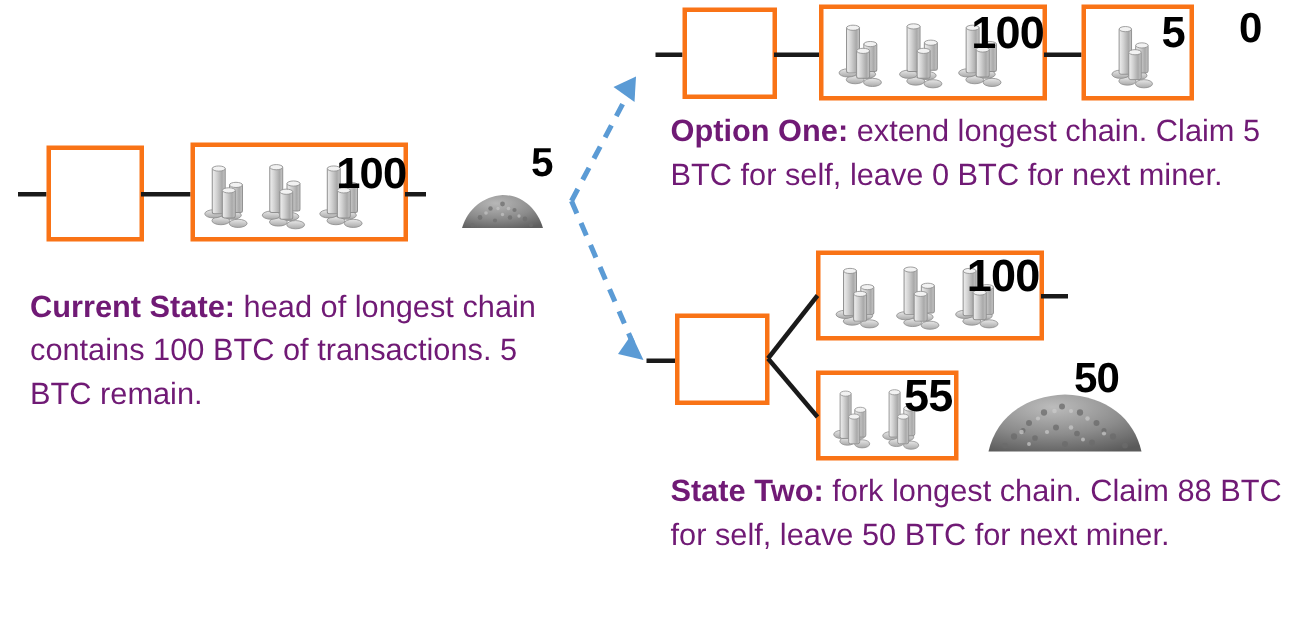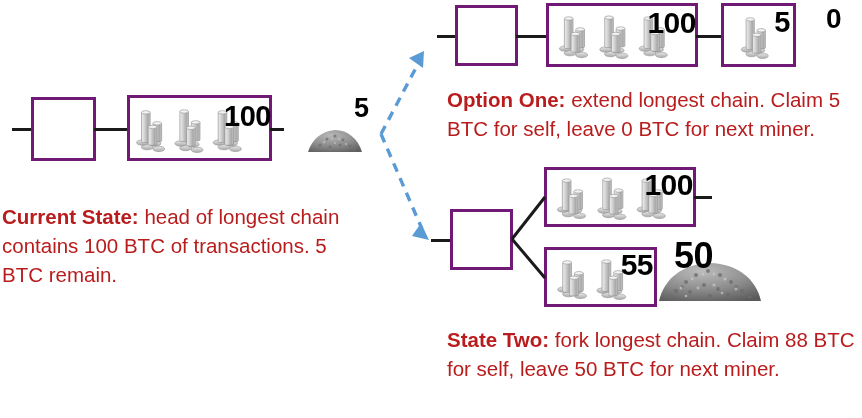--- a/index.html
+++ b/index.html
@@ -20,21 +20,21 @@
     position: absolute;
     left: 0; top: 0;
     width: 862px;
     height: 418px;
   }
 
   
   .blk {
     position: absolute;
     box-sizing: border-box;
-    border: 3px solid #701a75;
+    border: 3px solid #f97316;
     background: #ffffff;
     text-decoration: underline;
   }
   .blk-empty { background: #ffffff; }
 
   .conn {
     position: absolute;
     background: #1a1a1a;
     height: 3px;
   }
@@ -59,23 +59,22 @@
 
   
   .pile { position: absolute; }
   .pile svg { display: block; width: 100%; height: 100%; }
 
   
   .para {
     position: absolute;
     font-size: 20.5px;
     line-height: 29px;
-    color: #b91c1c;
+    color: #701a75;
     font-family: "Liberation Sans", sans-serif;
-    margin-top: 12px;
   }
   .para b { font-weight: bold; }
 
   
   .arrows {
     position: absolute;
     left: 0; top: 0;
     width: 862px;
     height: 418px;
     pointer-events: none;
@@ -176,21 +175,21 @@
         <circle cx="18" cy="17" r="1.2"></circle>
           <circle cx="26" cy="14" r="1.1"></circle>
         <circle cx="33" cy="14" r="1.2"></circle>
           <circle cx="40" cy="19" r="1.1"></circle>
         <circle cx="29" cy="18" r="1.1"></circle>
       </g>
     </svg>
   </div>
   <span class="amt" style="left:354px; top:95px; font-size:27px;">5</span>
 
-  <div class="para" style="left:2px; top:190px; width:368px;">
+  <div class="para" style="left:20px; top:190px; width:368px;">
     <b>Current State:</b><span> head of longest chain contains 100 BTC of transactions. 5 BTC remain.</span>
   </div>
 
   <div class="conn" style="left:437px; top:35px; width:20px;"></div>
 
   <div class="blk blk-empty" style="left:455px; top:5px; width:63px; height:61px;">
     
   </div>
 
   <div class="conn" style="left:516px; top:35px; width:32px;"></div>
@@ -277,21 +276,21 @@
         <use href="#boltTall" x="99" y="11"></use>
         <use href="#boltShort" x="111" y="23"></use>
         <use href="#boltShort" x="106" y="27"></use>
       </svg>
     </div>
     <span class="amt" style="right:0px; top:0px; font-size:30px;">100</span>
   </div>
 
   <div class="conn" style="left:694px; top:196px; width:18px;"></div>
 
-  <div class="blk" style="left:544px; top:247px; width:113px; height:60px;">
+  <div class="blk" style="left:544px; top:247px; width:95px; height:60px;">
     <div class="coins">
       <svg viewBox="0 0 109 60" preserveAspectRatio="none">
         <use href="#coinFlat" x="22" y="49"></use>
           <use href="#coinFlat" x="34" y="51"></use>
         <use href="#coinFlat" x="17" y="44"></use>
           <use href="#coinFlat" x="30" y="45"></use>
         <use href="#boltTall" x="16" y="13"></use>
         <use href="#boltShort" x="28" y="25"></use>
         <use href="#boltShort" x="23" y="30"></use>
         <use href="#coinFlat" x="62" y="50"></use>
@@ -341,21 +340,21 @@
           <circle cx="58" cy="16" r="1.4"></circle>
         <circle cx="69" cy="21" r="1.5"></circle>
           <circle cx="80" cy="31" r="1.4"></circle>
         <circle cx="42" cy="30" r="1.4"></circle>
           <circle cx="58" cy="27" r="1.5"></circle>
         <circle cx="66" cy="35" r="1.3"></circle>
           <circle cx="30" cy="38" r="1.3"></circle>
       </g>
     </svg>
   </div>
-  <span class="amt" style="left:674px; top:238px; font-size:36px;">50</span>
+  <span class="amt" style="left:716px; top:238px; font-size:28px;">50</span>
 
   <div class="para" style="left:447px; top:313px; width:410px;">
     <b>State Two:</b><span> fork longest chain. Claim 88 BTC for self, leave 50 BTC for next miner.</span>
   </div>
 
   <svg class="arrows" viewBox="0 0 862 418">
 
     <g stroke="#1a1a1a" stroke-width="3" fill="none">
       <path d="M512 239 L545 197"></path>
       <path d="M512 239 L545 278"></path>

